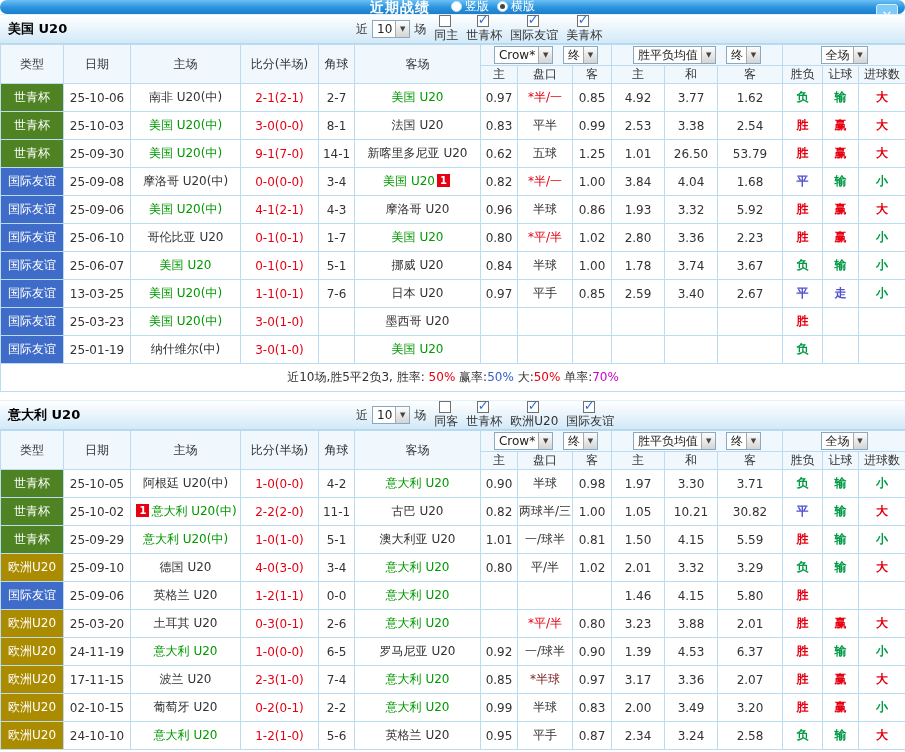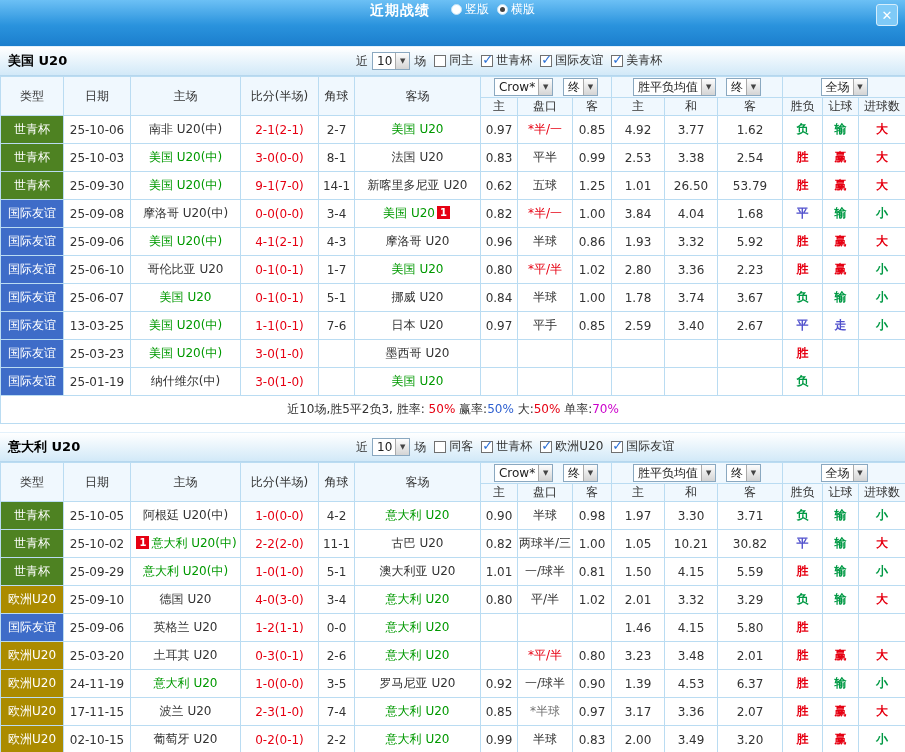--- a/index.html
+++ b/index.html
@@ -1,22 +1,22 @@
 <!DOCTYPE html>
 <html><head>
 <meta charset="utf-8">
 <title>近期战绩</title>
 <style>
   * { margin:0; padding:0; box-sizing:border-box; }
   html,body { width:905px; height:752px; overflow:hidden; background:#fff;
               font-family:"DejaVu Sans","Liberation Sans",sans-serif; }
 
   
-  .titlebar { height:46px; background:linear-gradient(180deg,#6cc0f5 0%,#2a93dd 55%,#1b7ecd 100%);
-              display:flex; justify-content:center; position:relative; }
+  .titlebar { height:14px; background:linear-gradient(180deg,#6cc0f5 0%,#2a93dd 55%,#1b7ecd 100%);
+              display:flex; align-items:center; justify-content:center; position:relative;border-radius:11px; }
   .title { color:#fff; font-weight:bold; font-size:14px; letter-spacing:1px; }
   .radio-group { display:inline-flex; align-items:center; margin-left:8px; color:#fff; font-size:12px; }
   .radio { width:11px; height:11px; border-radius:50%; background:#fff; border:1px solid #bfe2f8;
            position:relative; display:inline-block; margin:0 3px 0 8px; cursor:pointer; }
   .radio.selected::after { content:""; position:absolute; left:2px; top:2px; width:5px; height:5px;
            border-radius:50%; background:#444; }
   .radio-label { cursor:pointer; }
   .close-btn { position:absolute; right:7px; top:4px; width:22px; height:22px;
            background:#7fcaf7; border:1px solid #d6eefc; border-radius:3px; color:#fff;
            font-size:13px; font-weight:bold; display:flex; align-items:center; justify-content:center;
@@ -30,21 +30,21 @@
   .team-name { font-size:13px; font-weight:bold; color:#000; margin-left:8px; }
   .filters { position:absolute; left:356px; top:0; height:100%; display:flex; align-items:center;
            font-size:12px; color:#333; font-weight:normal; }
   .filters .near { margin-right:4px; }
   .filters .unit { margin-left:4px; }
   .sel { display:inline-flex; align-items:center; background:#fff; border:1px solid #8aa8c0;
          height:18px; font-size:12px; padding-left:4px; cursor:pointer; color:#222; }
   .sel .arrow { width:14px; height:16px; margin-left:3px; background:linear-gradient(#fdfdfd,#d4d4d4);
          border-left:1px solid #aaa; font-size:7px; color:#444;
          display:flex; align-items:center; justify-content:center; }
-  .check-item { display:inline-flex; align-items:center; margin-left:8px; cursor:pointer; }
+  .check-item { display:inline-flex; align-items:center; margin-left:8px; cursor:pointer;flex-direction:column; }
   .cb { width:12px; height:12px; border:1px solid #707070; background:#fff; display:inline-block;
         position:relative; margin-right:3px; }
   .cb.checked::after { content:"✓"; position:absolute; left:0; top:-4px; font-size:13px;
         font-weight:bold; color:#2a6fd6; }
 
   
   .stats-table { width:905px; border-collapse:collapse; table-layout:fixed; font-size:12px;
         text-align:center; color:#333; }
   .stats-table th, .stats-table td { border:1px solid #badcf2; padding:0; overflow:hidden;
         white-space:nowrap; }
@@ -529,52 +529,52 @@
             <td class="type-cell" style="background: rgb(171, 139, 0);">欧洲U20</td>
             <td class="date-cell">25-03-20</td>
             <td class="team-cell"><span>土耳其 U20</span></td>
             <td class="score-cell">0-3(0-1)</td>
             <td class="corner-cell">2-6</td>
             <td class="team-cell"><span class="team-green">意大利 U20</span></td>
             <td class="odds-cell tint"></td>
             <td class="odds-cell tint" style="color: rgb(230, 0, 18);">*平/半</td>
             <td class="odds-cell tint">0.80</td>
             <td class="odds-cell tint">3.23</td>
-            <td class="odds-cell tint">3.48</td>
+            <td class="odds-cell tint">3.88</td>
             <td class="odds-cell tint">2.01</td>
             <td class="result-cell" style="color: rgb(230, 0, 18);">胜</td>
             <td class="result-cell" style="color: rgb(230, 0, 18);">赢</td>
             <td class="result-cell" style="color: rgb(230, 0, 18);">大</td>
           </tr>
           <tr>
             <td class="type-cell" style="background: rgb(171, 139, 0);">欧洲U20</td>
             <td class="date-cell">24-11-19</td>
             <td class="team-cell"><span class="team-green">意大利 U20</span></td>
             <td class="score-cell">1-0(0-0)</td>
-            <td class="corner-cell">3-5</td>
+            <td class="corner-cell">6-5</td>
             <td class="team-cell"><span>罗马尼亚 U20</span></td>
             <td class="odds-cell">0.92</td>
             <td class="odds-cell">一/球半</td>
             <td class="odds-cell">0.90</td>
             <td class="odds-cell">1.39</td>
             <td class="odds-cell">4.53</td>
             <td class="odds-cell">6.37</td>
             <td class="result-cell" style="color: rgb(230, 0, 18);">胜</td>
             <td class="result-cell" style="color: rgb(0, 153, 68);">输</td>
             <td class="result-cell" style="color: rgb(0, 153, 68);">小</td>
           </tr>
           <tr>
             <td class="type-cell" style="background: rgb(171, 139, 0);">欧洲U20</td>
             <td class="date-cell">17-11-15</td>
             <td class="team-cell"><span>波兰 U20</span></td>
             <td class="score-cell">2-3(1-0)</td>
             <td class="corner-cell">7-4</td>
             <td class="team-cell"><span class="team-green">意大利 U20</span></td>
             <td class="odds-cell tint">0.85</td>
-            <td class="odds-cell tint" style="color: #737373;">*半球</td>
+            <td class="odds-cell tint" style="color: #7f1d1d;">*半球</td>
             <td class="odds-cell tint">0.97</td>
             <td class="odds-cell tint">3.17</td>
             <td class="odds-cell tint">3.36</td>
             <td class="odds-cell tint">2.07</td>
             <td class="result-cell" style="color: rgb(230, 0, 18);">胜</td>
             <td class="result-cell" style="color: rgb(230, 0, 18);">赢</td>
             <td class="result-cell" style="color: rgb(230, 0, 18);">大</td>
           </tr>
           <tr>
             <td class="type-cell" style="background: rgb(171, 139, 0);">欧洲U20</td>

